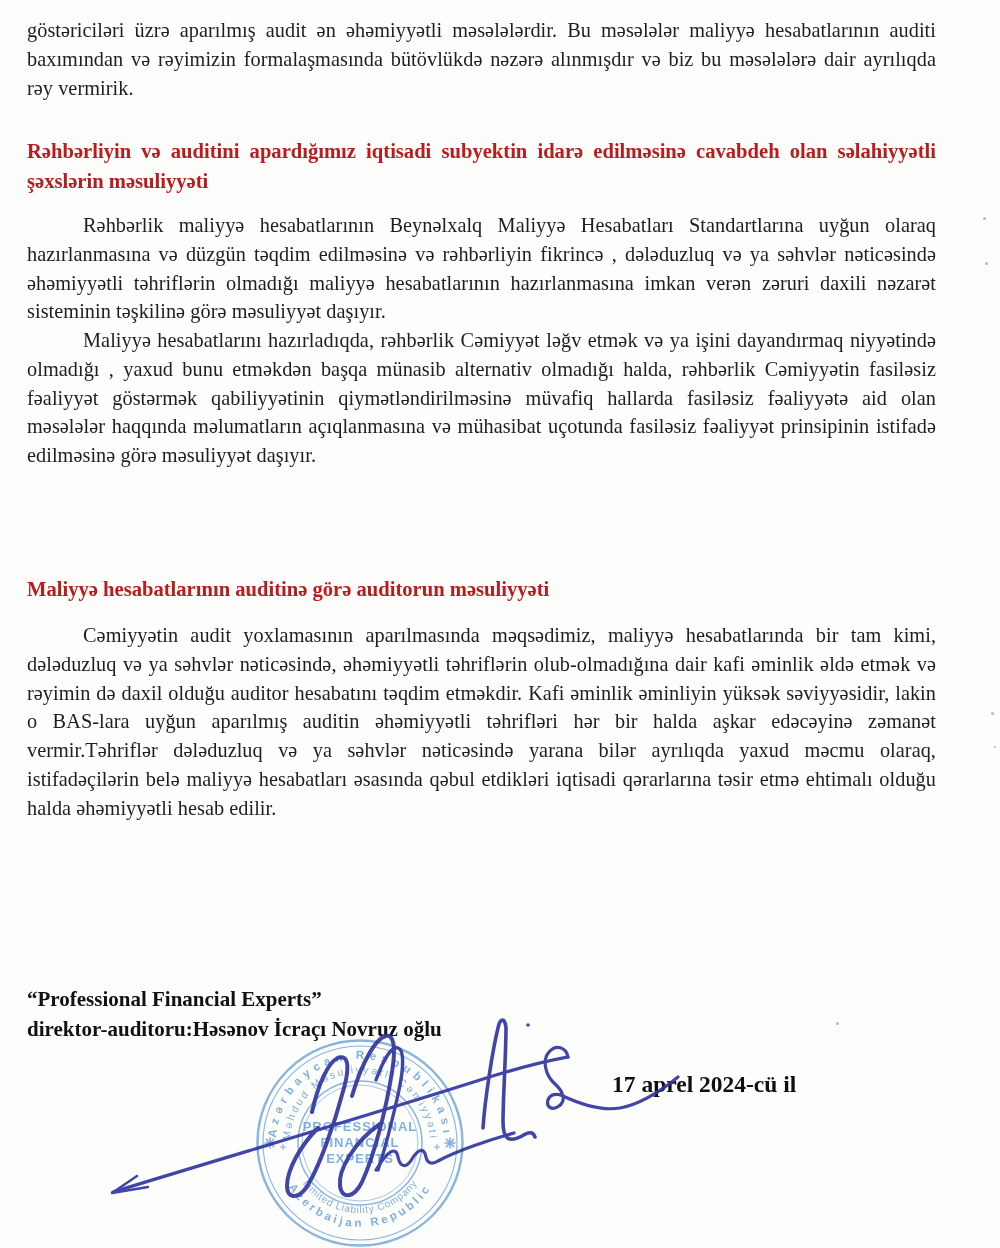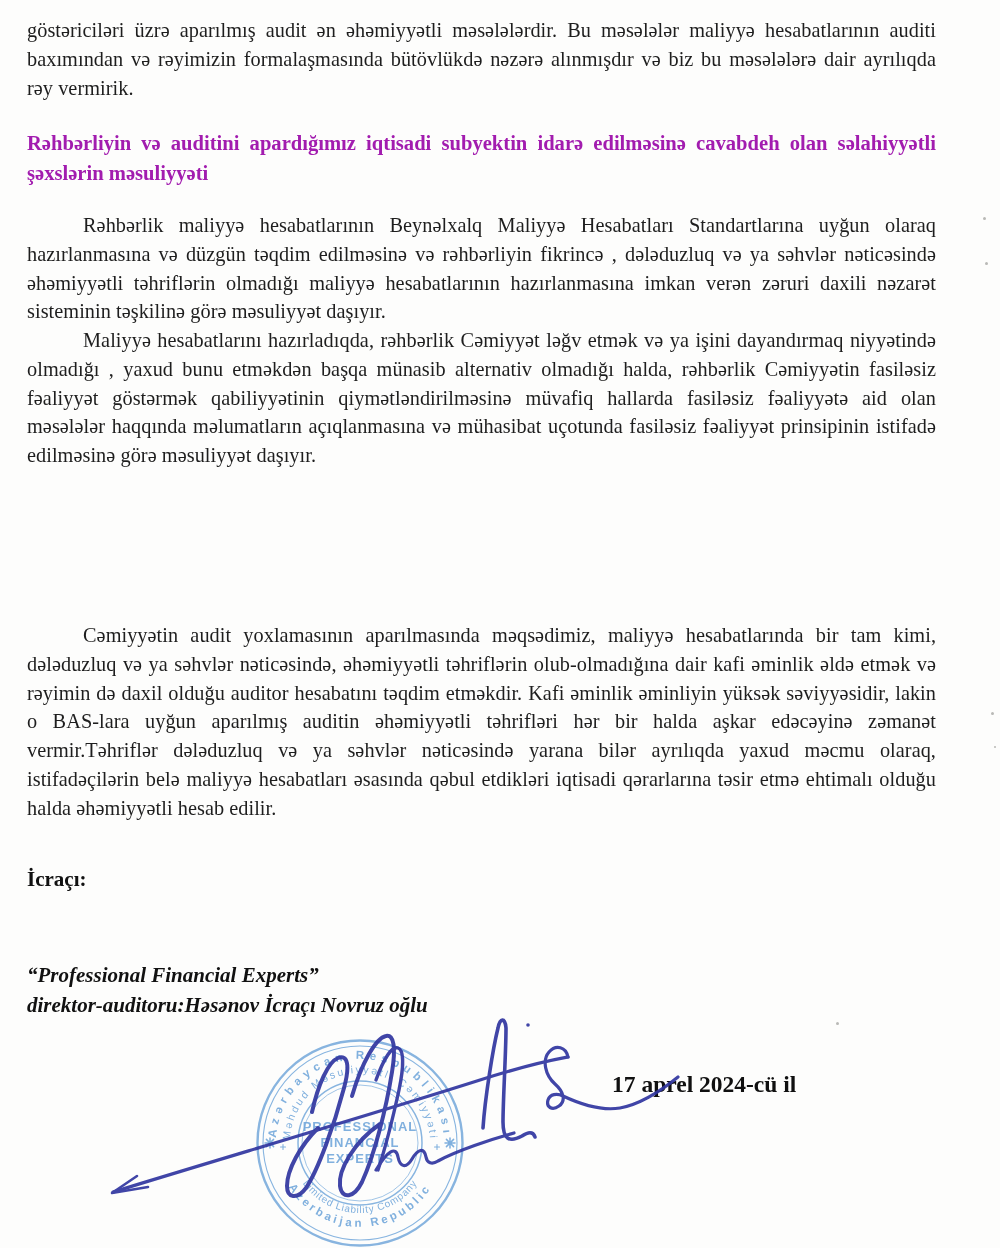--- a/index.html
+++ b/index.html
@@ -15,22 +15,22 @@
   }
   .block{position:absolute;left:27px;width:909px;}
   .para{
     font-size:20.3px;line-height:28.8px;
     text-align:justify;text-align-last:left;
     letter-spacing:0.05px;
     color:#1e1e1e;
   }
   .para.indent{text-indent:56px;}
   .heading{
-    font-size:20.6px;line-height:30px;font-weight:bold;color:#a21caf;
-    text-align:justify;text-align-last:left;
+    font-size:20.6px;line-height:30px;font-weight:bold;color:#b91c1c;
+    text-align:justify;text-align-last:left;margin-top:8px;
   }
   .executor{font-size:21px;font-weight:bold;color:#111;}
   .sigblock{font-size:21px;line-height:30px;font-weight:bold;color:#111;}
   .dateline{position:absolute;left:612px;top:1071px;font-size:23.5px;font-weight:bold;color:#101010;z-index:2;}
   .stamp{position:absolute;left:253px;top:1036px;z-index:1;}
   .signature{position:absolute;left:85px;top:1012px;z-index:3;pointer-events:none;}
   .speck{position:absolute;border-radius:50%;background:#b9b9b6;}
 </style>
 </head>
 <body>
@@ -39,26 +39,26 @@
 
   <div class="block para" style="top:16px;">göstəriciləri üzrə aparılmış audit ən əhəmiyyətli məsələlərdir. Bu məsələlər  maliyyə hesabatlarının auditi baxımından və rəyimizin formalaşmasında bütövlükdə nəzərə alınmışdır və biz bu məsələlərə dair ayrılıqda rəy vermirik.</div>
 
   <div class="block heading" style="top:128px;">Rəhbərliyin və auditini apardığımız iqtisadi subyektin idarə edilməsinə cavabdeh olan səlahiyyətli şəxslərin məsuliyyəti</div>
 
   <div class="block para indent" style="top:211px;">Rəhbərlik maliyyə hesabatlarının Beynəlxalq Maliyyə Hesabatları Standartlarına uyğun olaraq hazırlanmasına və düzgün təqdim edilməsinə və rəhbərliyin fikrincə , dələduzluq və ya səhvlər nəticəsində əhəmiyyətli təhriflərin olmadığı maliyyə hesabatlarının hazırlanmasına imkan verən zəruri daxili nəzarət sisteminin təşkilinə görə məsuliyyət daşıyır.</div>
 
   <div class="block para indent" style="top:326px;">Maliyyə hesabatlarını hazırladıqda, rəhbərlik Cəmiyyət ləğv etmək və ya işini dayandırmaq niyyətində olmadığı , yaxud bunu etməkdən başqa münasib alternativ olmadığı halda, rəhbərlik Cəmiyyətin fasiləsiz fəaliyyət göstərmək qabiliyyətinin qiymətləndirilməsinə müvafiq hallarda fasiləsiz fəaliyyətə aid olan məsələlər haqqında məlumatların açıqlanmasına və mühasibat uçotunda fasiləsiz fəaliyyət prinsipinin istifadə edilməsinə görə məsuliyyət daşıyır.</div>
 
 
+  <div class="block heading" style="top:566px;">Maliyyə hesabatlarının auditinə görə auditorun məsuliyyəti</div>
 
   <div class="block para indent" style="top:621px;">Cəmiyyətin audit yoxlamasının aparılmasında məqsədimiz, maliyyə hesabatlarında bir tam kimi, dələduzluq və ya səhvlər nəticəsində, əhəmiyyətli təhriflərin olub-olmadığına dair kafi əminlik əldə etmək və rəyimin də daxil olduğu auditor hesabatını təqdim etməkdir. Kafi əminlik əminliyin yüksək səviyyəsidir, lakin o BAS-lara uyğun aparılmış auditin əhəmiyyətli təhrifləri hər bir halda aşkar edəcəyinə zəmanət vermir.Təhriflər dələduzluq və ya səhvlər nəticəsində yarana bilər ayrılıqda yaxud məcmu olaraq, istifadəçilərin belə maliyyə hesabatları əsasında qəbul etdikləri iqtisadi qərarlarına təsir etmə ehtimalı olduğu halda əhəmiyyətli hesab edilir.</div>
 
-  <div class="block executor" style="top:867px;">İcraçı:</div>
 
-  <div class="block sigblock" style="top:960px;font-style:italic;">
+  <div class="block sigblock" style="top:984px;">
     <div>“Professional Financial Experts”</div>
     <div>direktor-auditoru:Həsənov İcraçı Novruz oğlu</div>
   </div>
 
   <div class="dateline">17 aprel 2024-cü il</div>
 
   <svg class="stamp" width="214" height="214" viewBox="0 0 214 214">
     <defs>
       <path id="arcTopOuter" d="M 26.7 131.6 A 84 84 0 1 1 187.3 131.6"></path>
       <path id="arcBotOuter" d="M 32.2 145.1 A 84 84 0 0 0 181.8 145.1"></path>

